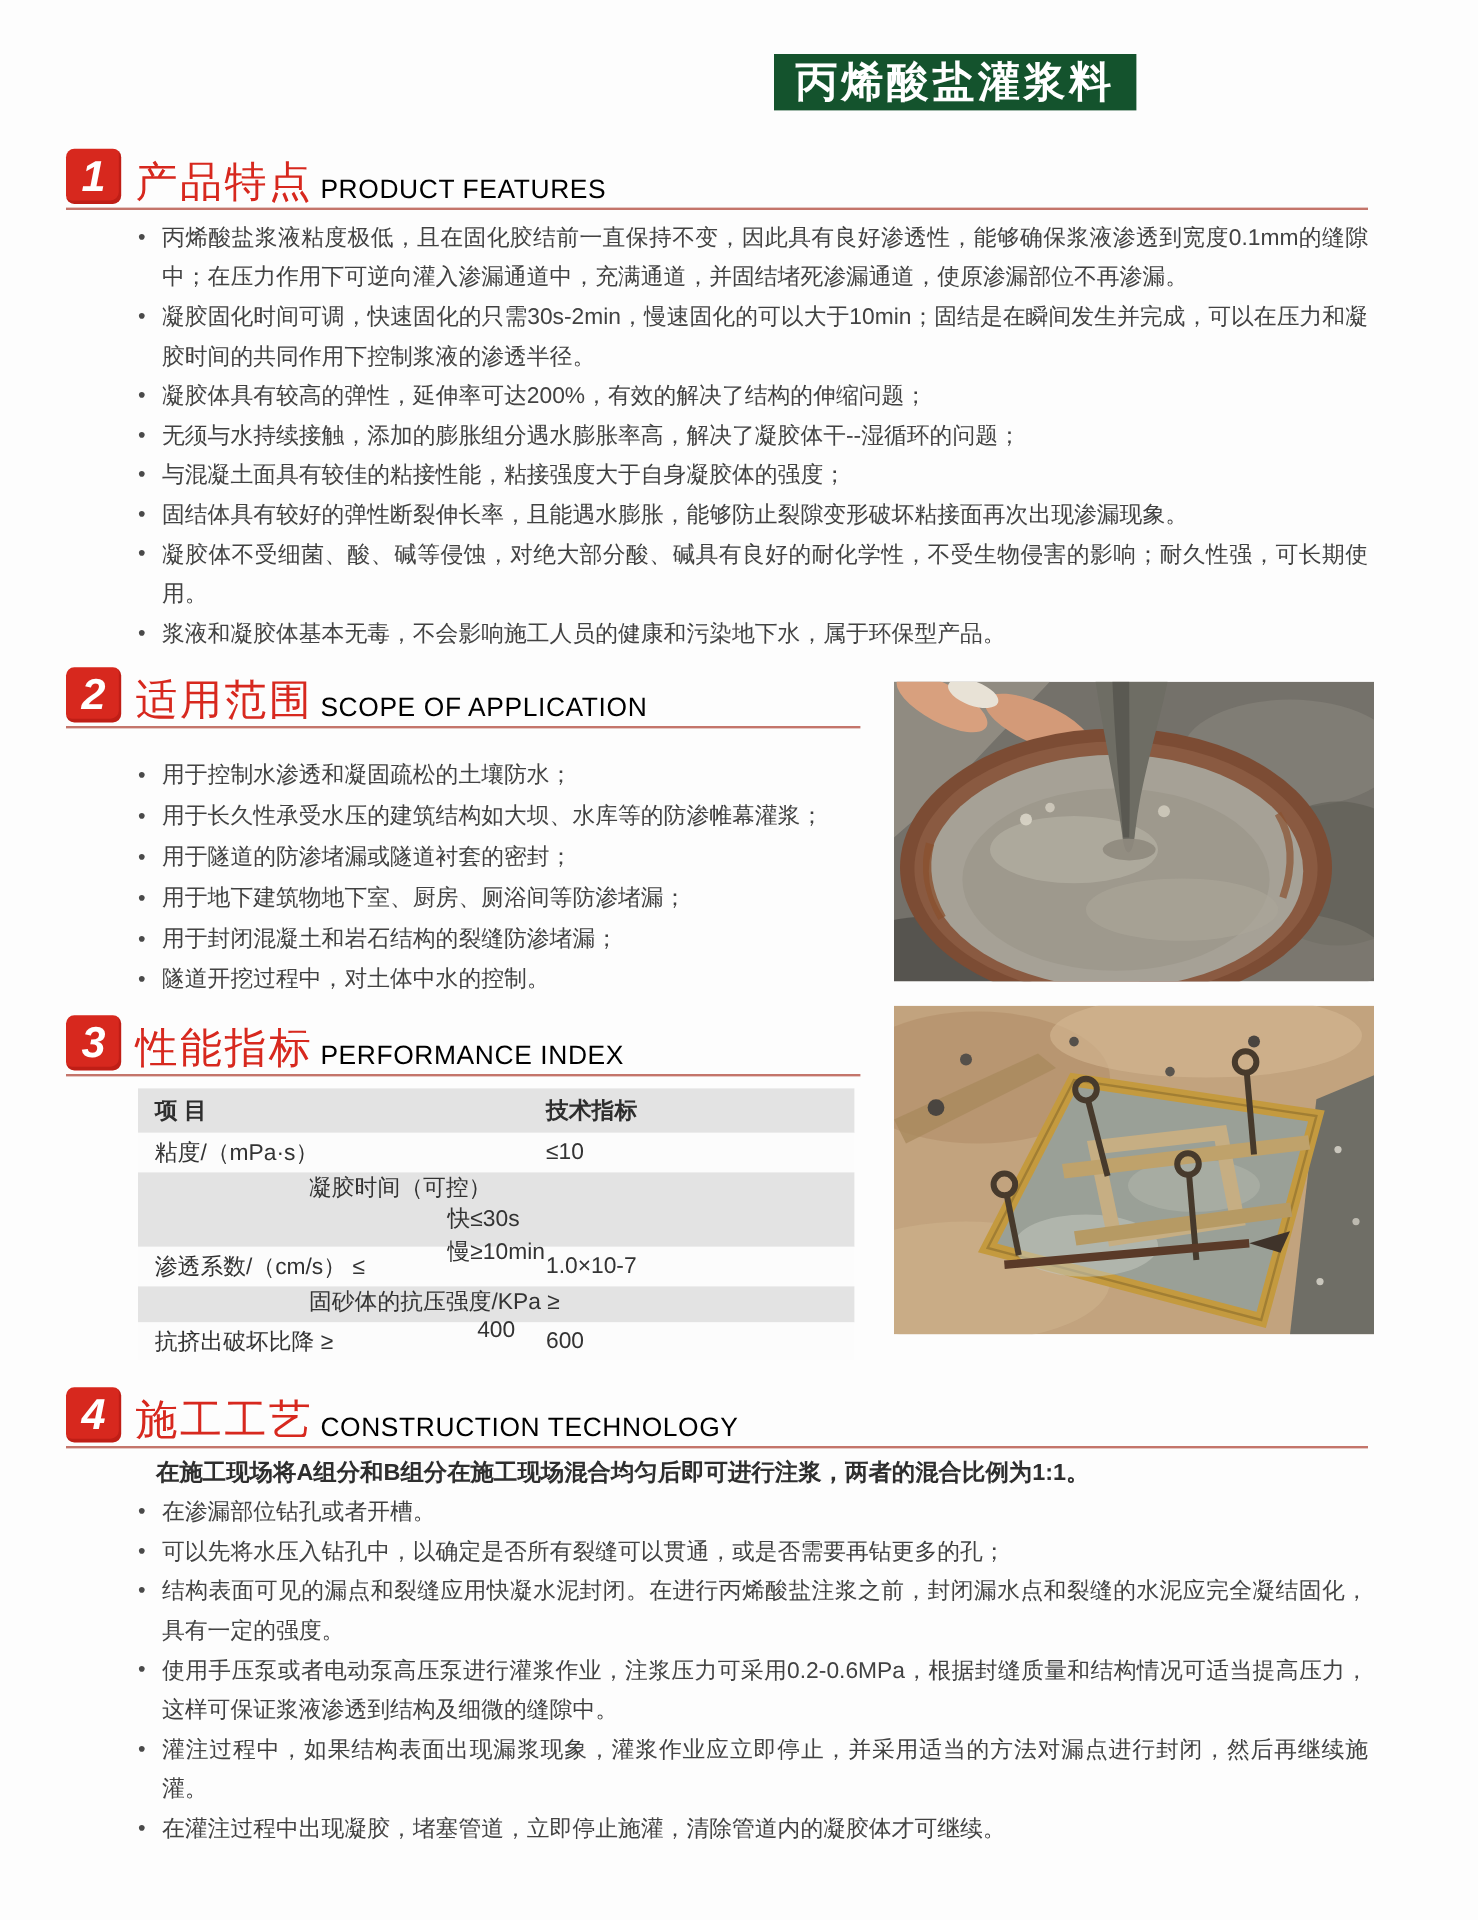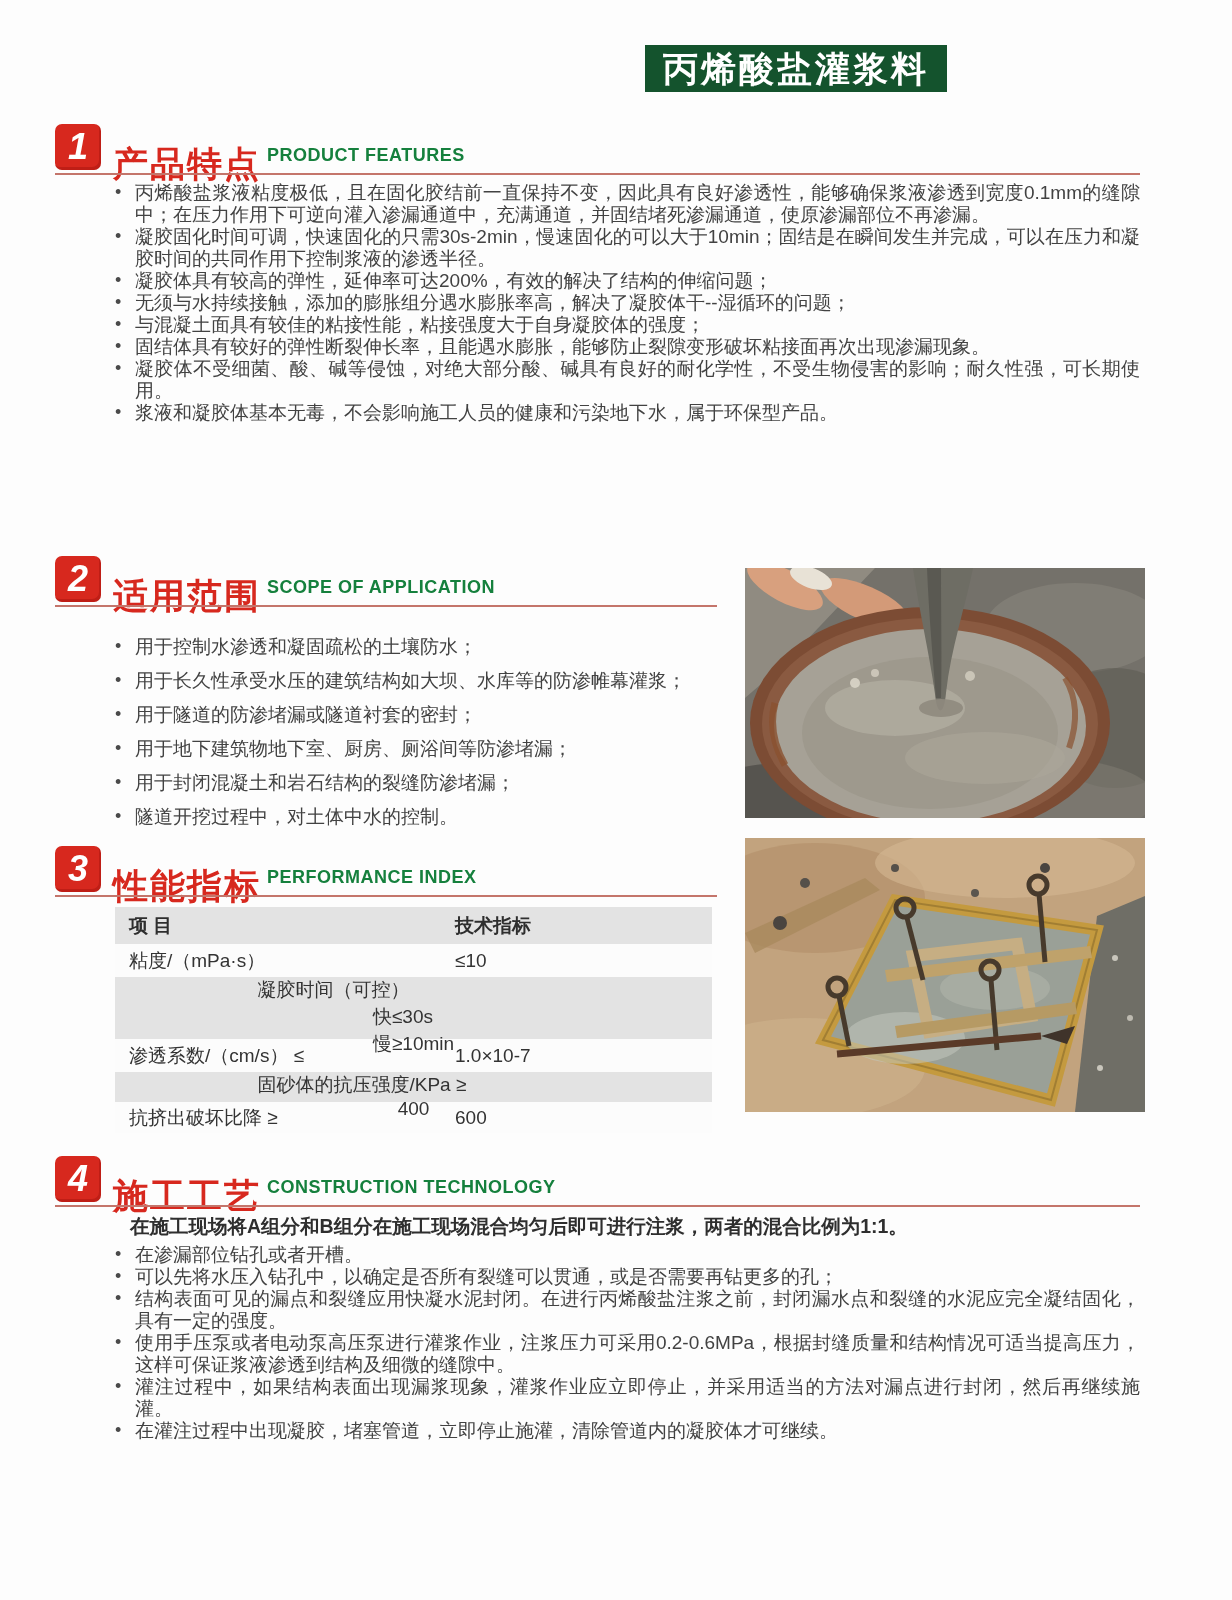--- a/index.html
+++ b/index.html
@@ -21,31 +21,31 @@
   
   .sec-header { position:absolute; left:55px; height:52px; }
   .badge {
     position:absolute; left:0; top:0; width:46px; height:46px;
     background:#d7281e; border-radius:7px; color:#fff;
     font-style:italic; font-weight:bold; font-size:36px;
     text-align:center; line-height:45px;
     box-shadow: inset -2px -3px 0 rgba(120,0,0,.25);
   }
   .sec-title {
-    position:absolute; left:58px; top:17px; font-size:35px; font-weight:bold;
+    position:absolute; left:58px; top:4px; font-size:35px; font-weight:normal;
     color:#d7281e; letter-spacing:2px; white-space:nowrap;
   }
   .sec-sub {
-    position:absolute; left:212px; top:21px; font-size:18px; font-weight:bold;
-    color:#15803d; letter-spacing:.5px; white-space:nowrap;
+    position:absolute; left:212px; top:21px; font-size:22px; font-weight:normal;
+    color:#000000; letter-spacing:.5px; white-space:nowrap;
   }
   .sec-underline { position:absolute; left:0; top:49px; height:2px; background:#c4756b; }
 
   
-  .bullets { position:absolute; list-style:none; font-size:19px; line-height:22px; text-align:justify; }
+  .bullets { position:absolute; list-style:none; font-size:19px; line-height:33px; text-align:justify; }
   .bullets li { position:relative; padding-left:27px; color:#424242; }
   .bullets li::before { content:"•"; position:absolute; left:7px; top:-1px; color:#4a4a4a; font-size:18px; }
 
   
   .spec-table { position:absolute; left:115px; top:907px; width:597px; font-size:19px; color:#333; }
   .t-row { display:flex; align-items:center; }
   .t-c1 { width:340px; padding-left:14px; }
   .t-c2 { flex:1; }
   .t-head { height:37px; background:#e3e3e3; font-weight:bold; color:#2e2e2e; }
   .r-white { background:#fcfcfc; }

